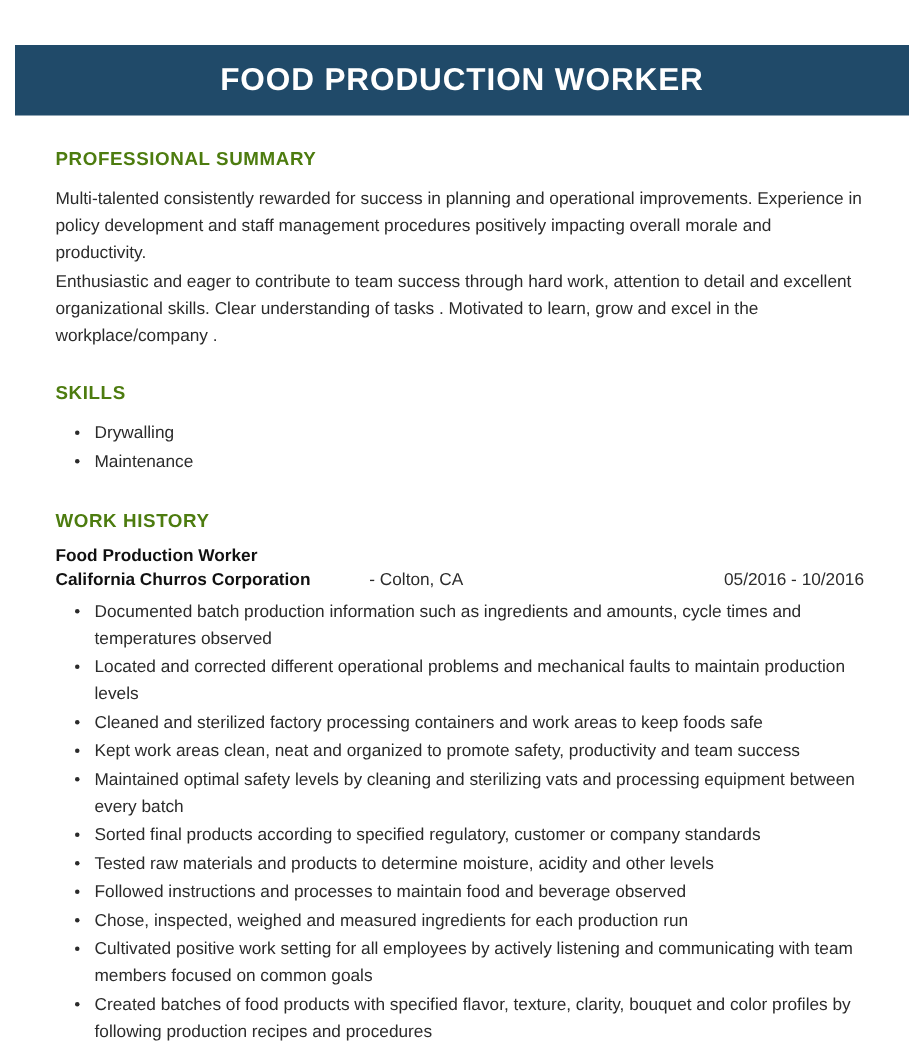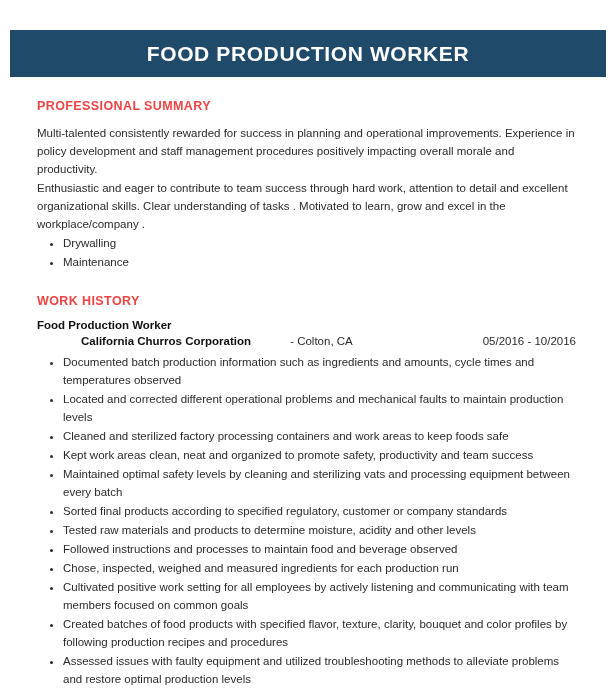--- a/index.html
+++ b/index.html
@@ -34,21 +34,21 @@
     font-weight: bold;
     letter-spacing: 0.6px;
     margin: 0;
   }
   .content {
     padding: 0 40px 0 37px;
   }
   .section-heading {
     font-size: 12.5px;
     font-weight: bold;
-    color: #ef4444;
+    color: #4d7c0f;
     letter-spacing: 0.4px;
     margin: 22px 0 11px 0;
   }
   .summary-para {
     font-size: 11.5px;
     line-height: 18px;
     margin: 0 0 1px 0;
     color: #2b2b2b;
   }
   .skills-cols {
@@ -79,21 +79,20 @@
     display: flex;
     justify-content: space-between;
     align-items: baseline;
     font-size: 11.5px;
     line-height: 18px;
     margin: 0 0 3px 0;
   }
   .company-name {
     font-weight: bold;
     color: #111111;
-    margin-left: 44px;
   }
   .company-location {
     font-weight: normal;
     color: #2b2b2b;
     padding-left: 36px;
   }
   .job-dates {
     font-weight: normal;
     color: #2b2b2b;
     white-space: nowrap;
@@ -107,20 +106,21 @@
   <div class="banner">
     <h1 class="banner-title">FOOD PRODUCTION WORKER</h1>
   </div>
 
   <div class="content">
 
     <h2 class="section-heading">PROFESSIONAL SUMMARY</h2>
     <p class="summary-para">Multi-talented consistently rewarded for success in planning and operational improvements. Experience in policy development and staff management procedures positively impacting overall morale and productivity.</p>
     <p class="summary-para">Enthusiastic and eager to contribute to team success through hard work, attention to detail and excellent organizational skills. Clear understanding of tasks . Motivated to learn, grow and excel in the workplace/company .</p>
 
+    <h2 class="section-heading">SKILLS</h2>
     <div class="skills-cols">
       <div class="skills-col">
         <ul class="bullet-list">
           <li>Drywalling</li>
           <li>Maintenance</li>
         </ul>
       </div>
     </div>
 
     <h2 class="section-heading">WORK HISTORY</h2>

